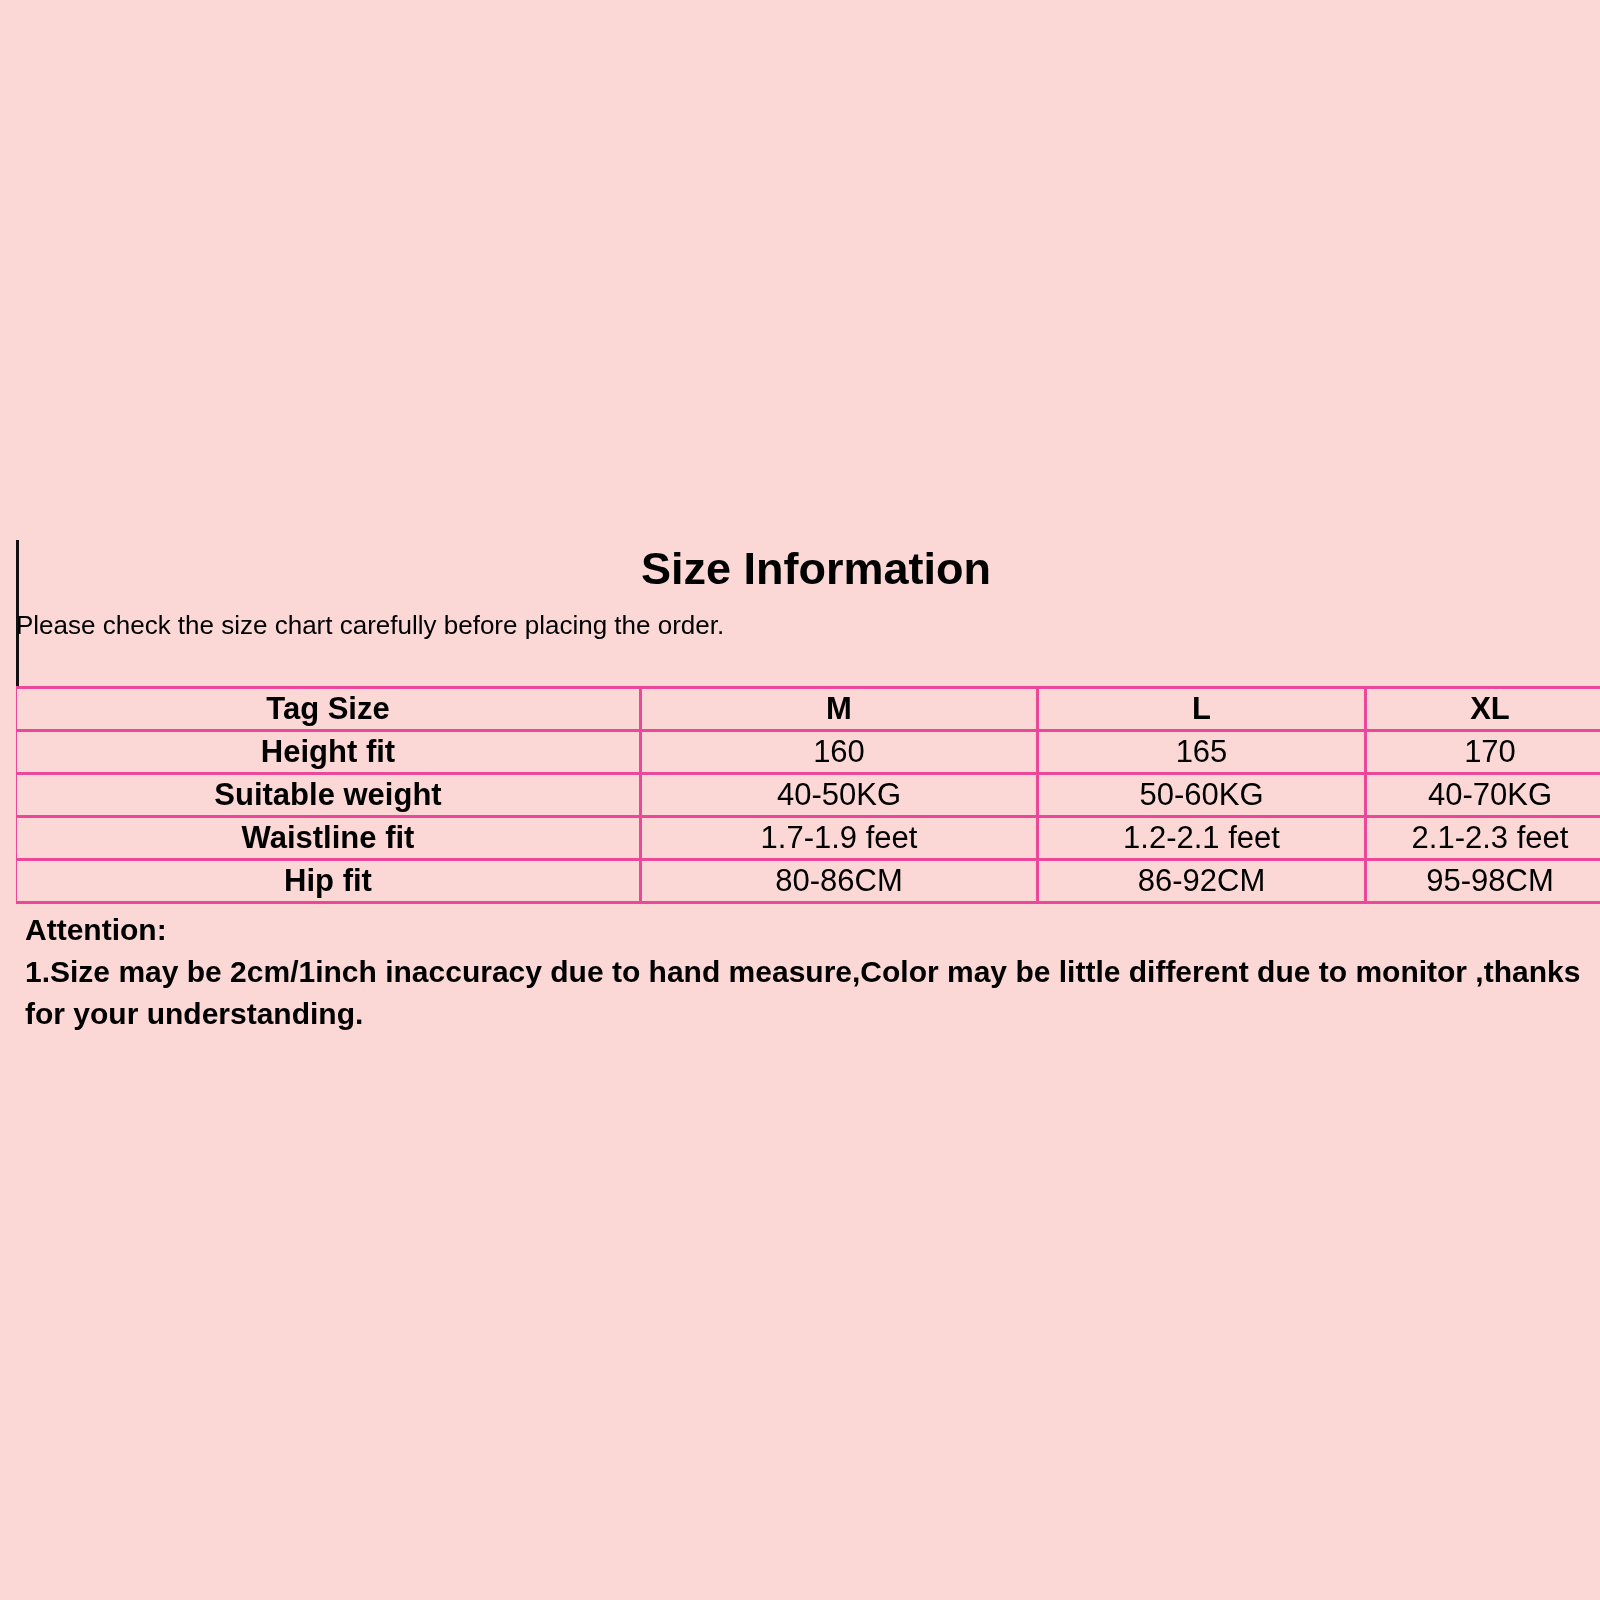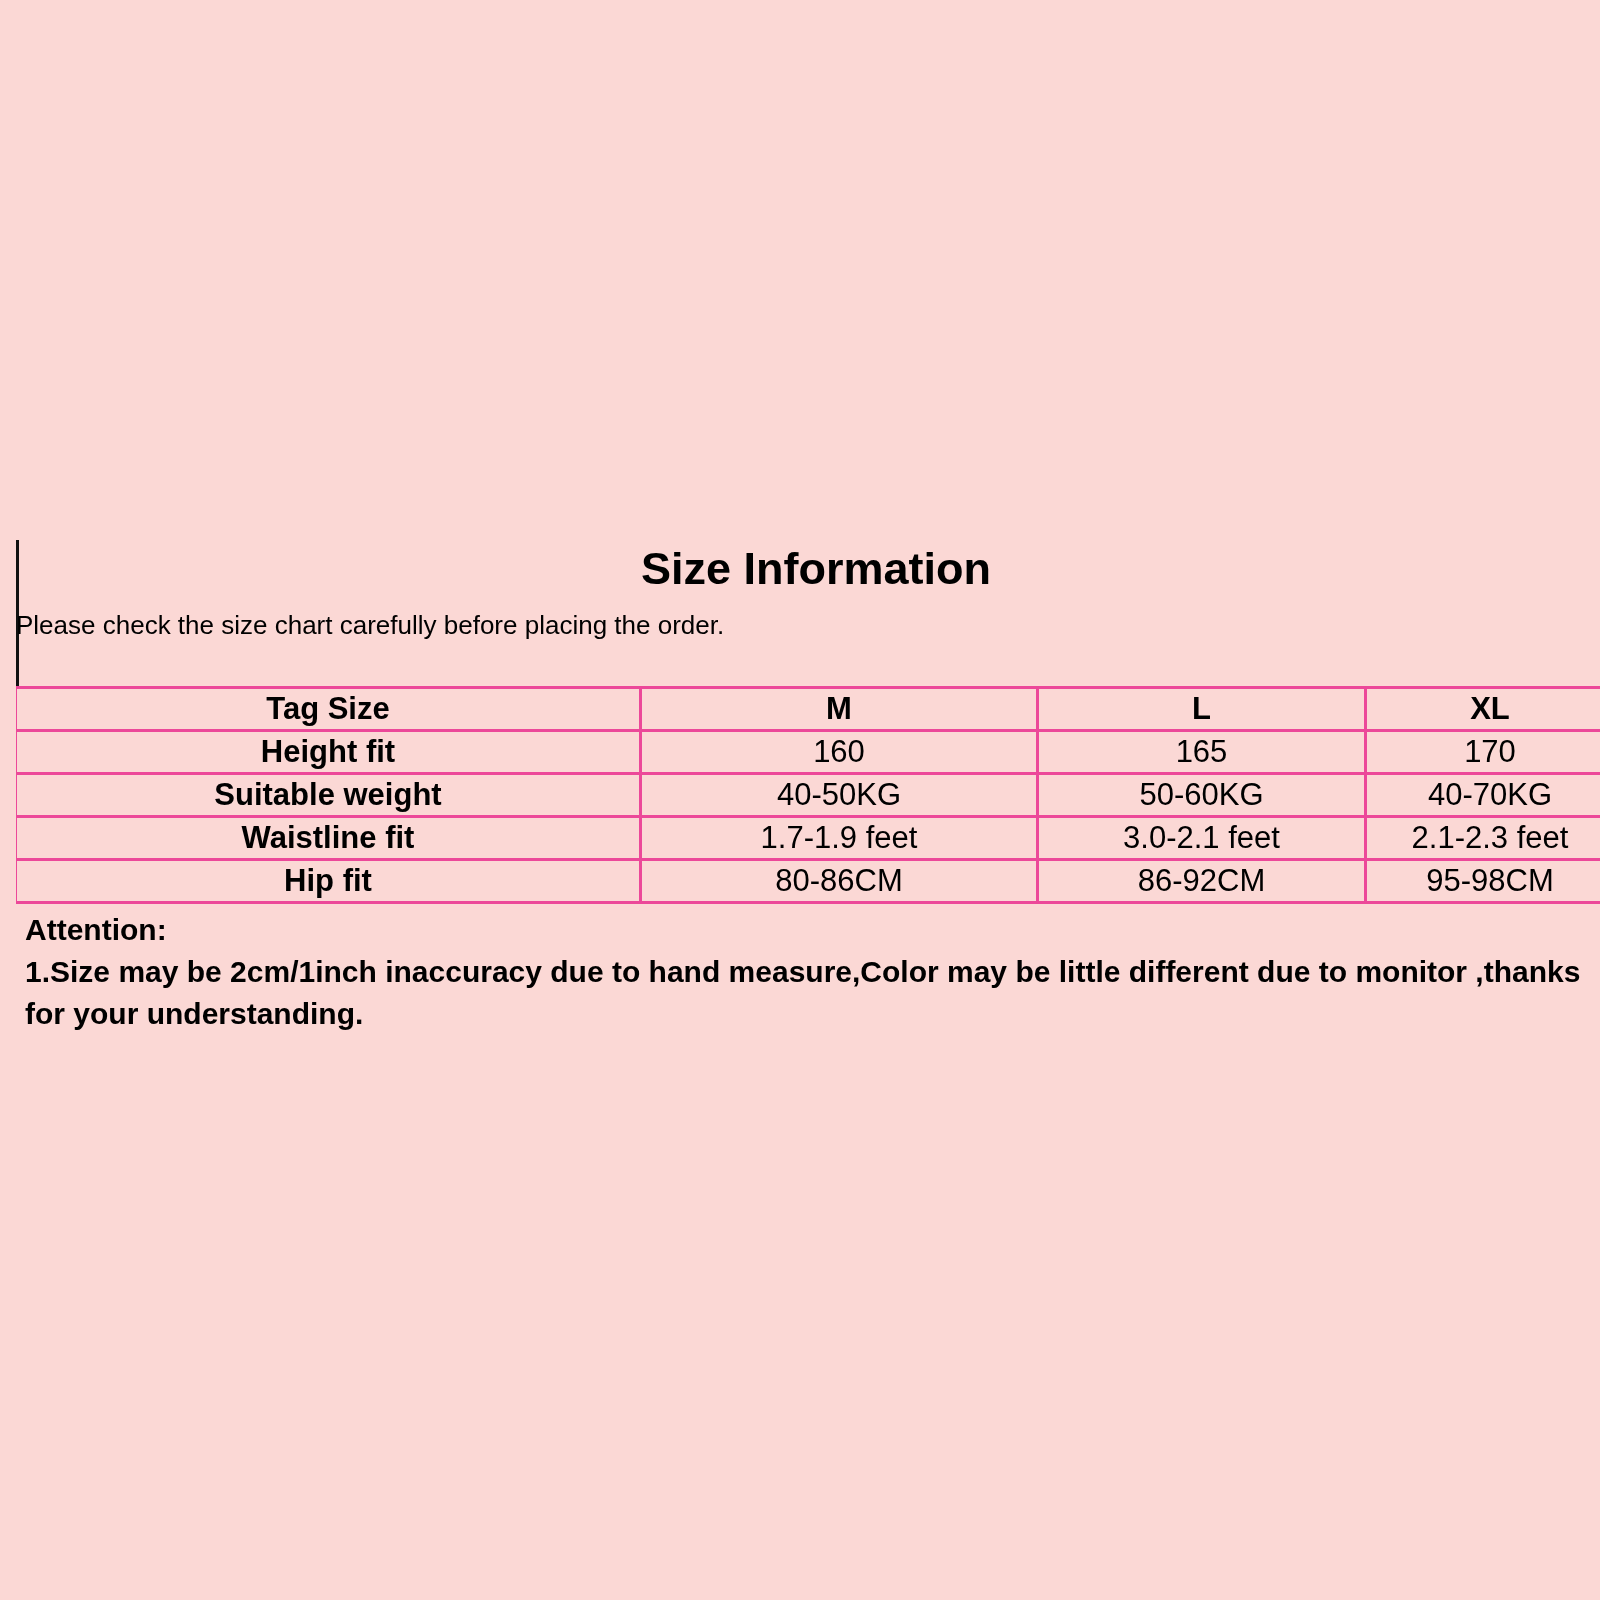--- a/index.html
+++ b/index.html
@@ -122,21 +122,21 @@
       </tr>
       <tr>
         <th>Suitable weight</th>
         <td>40-50KG</td>
         <td>50-60KG</td>
         <td>40-70KG</td>
       </tr>
       <tr>
         <th>Waistline fit</th>
         <td>1.7-1.9 feet</td>
-        <td>3.0-2.1 feet</td>
+        <td>1.2-2.1 feet</td>
         <td>2.1-2.3 feet</td>
       </tr>
       <tr>
         <th>Hip fit</th>
         <td>80-86CM</td>
         <td>86-92CM</td>
         <td>95-98CM</td>
       </tr>
     </tbody>
   </table>

